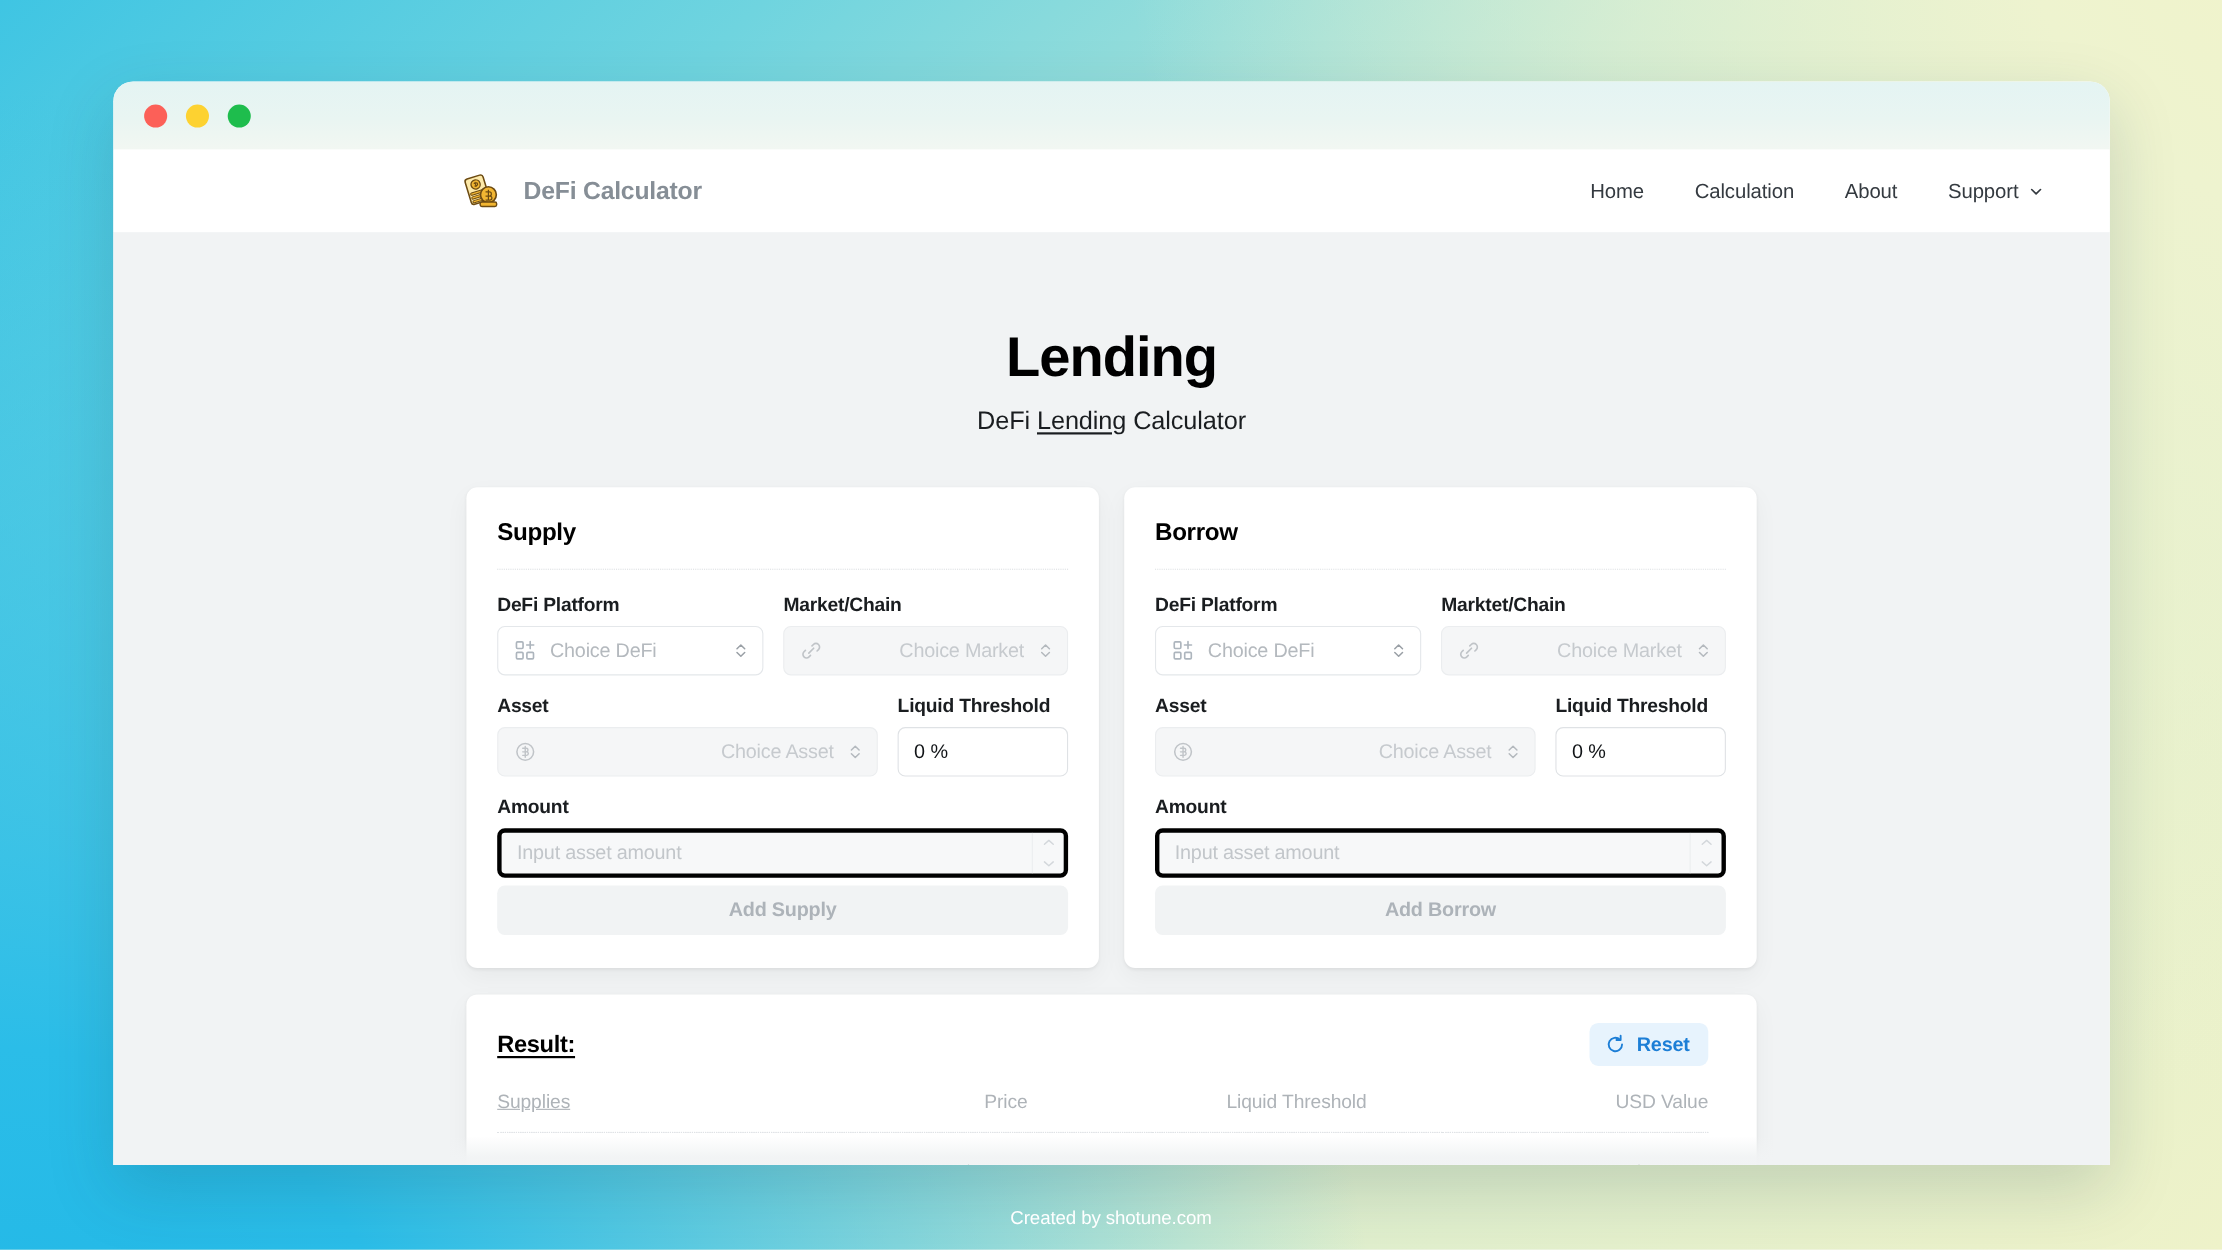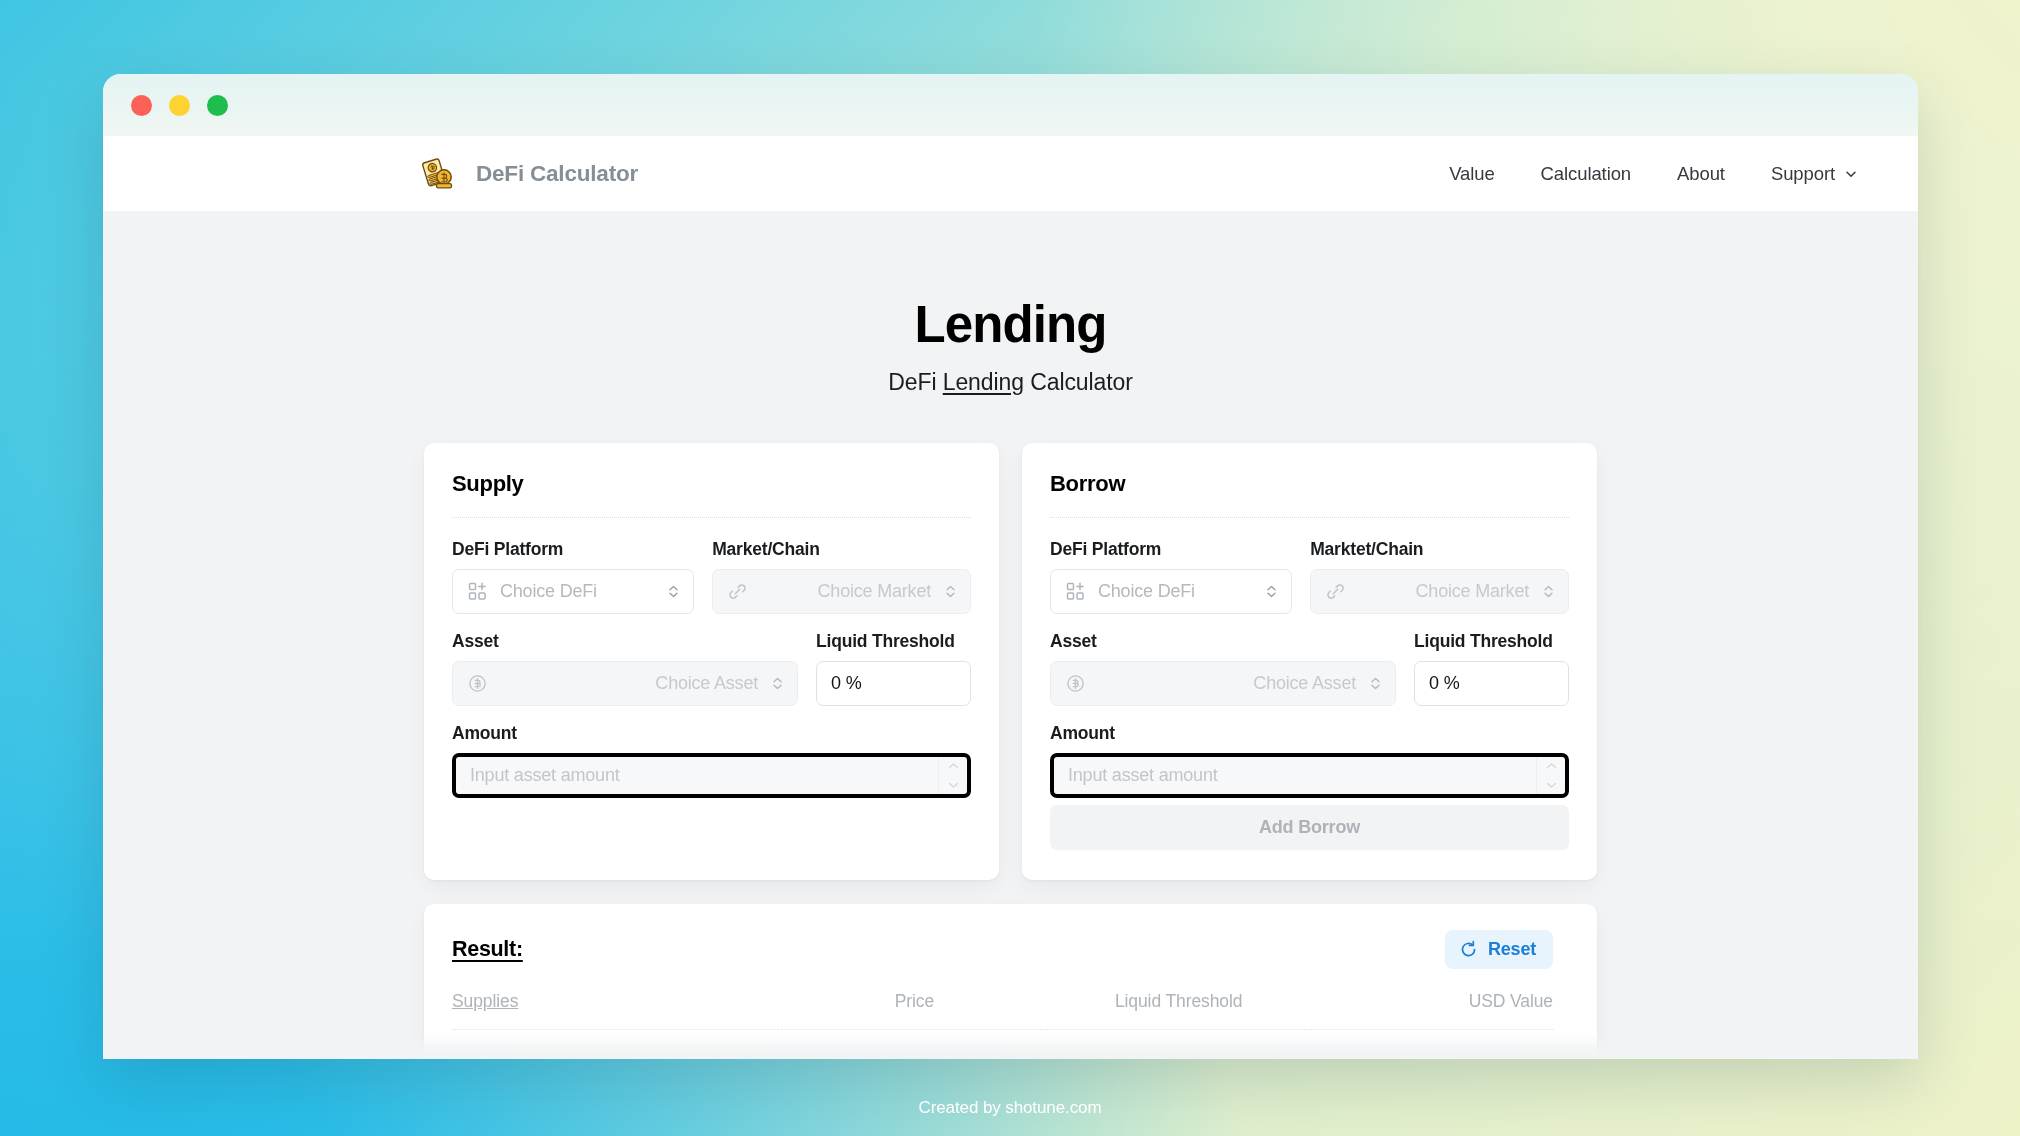--- a/index.html
+++ b/index.html
@@ -333,21 +333,21 @@
           <rect x="8.6" y="25.6" width="13.6" height="2.1" rx="1" fill="#f2b632" stroke="#6d4b12" stroke-width="0.9"></rect>
         </g>
         <circle cx="25" cy="23" r="7.2" fill="#f2b632" stroke="#6d4b12" stroke-width="1.5"></circle>
         <path d="M25 18.6v8.8M22.4 20.4h3.4a1.9 1.9 0 010 3.8h-3.4M22.4 24.2h3.9a1.9 1.9 0 010 3.8h-3.9" stroke="#6d4b12" stroke-width="1.1" fill="none"></path>
         <rect x="17.5" y="29.6" width="15" height="4.2" rx="1.6" fill="#f2b632" stroke="#6d4b12" stroke-width="1.3"></rect>
       </svg>
       <span id="brand-name">DeFi Calculator</span>
     </div>
 
     <nav id="main-nav">
-      <span class="nav-link">Value</span>
+      <span class="nav-link">Home</span>
       <span class="nav-link">Calculation</span>
       <span class="nav-link">About</span>
       <span class="nav-link has-caret">
         <span>Support</span>
         <svg class="caret" width="14" height="14" viewBox="0 0 14 14">
           <path d="M3 5.3l4 4 4-4" fill="none" stroke="#343a40" stroke-width="1.5" stroke-linecap="round" stroke-linejoin="round"></path>
         </svg>
       </span>
     </nav>
   </div>
@@ -425,20 +425,21 @@
               <svg width="13" height="8" viewBox="0 0 13 8">
                 <path d="M2.5 5.5L6.5 2l4 3.5" fill="none" stroke="#d3d7db" stroke-width="1.3" stroke-linecap="round" stroke-linejoin="round"></path>
               </svg>
               <svg width="13" height="8" viewBox="0 0 13 8">
                 <path d="M2.5 2.5L6.5 6l4-3.5" fill="none" stroke="#d3d7db" stroke-width="1.3" stroke-linecap="round" stroke-linejoin="round"></path>
               </svg>
             </span>
           </div>
         </div>
 
+        <button class="submit-btn">Add Supply</button>
       </div>
 
       <div class="calc-card">
         <div class="card-title">Borrow</div>
         <div class="card-divider"></div>
 
         <div class="field-row">
           <div class="field grow">
             <div class="field-label">DeFi Platform</div>
             <div class="select-box">

